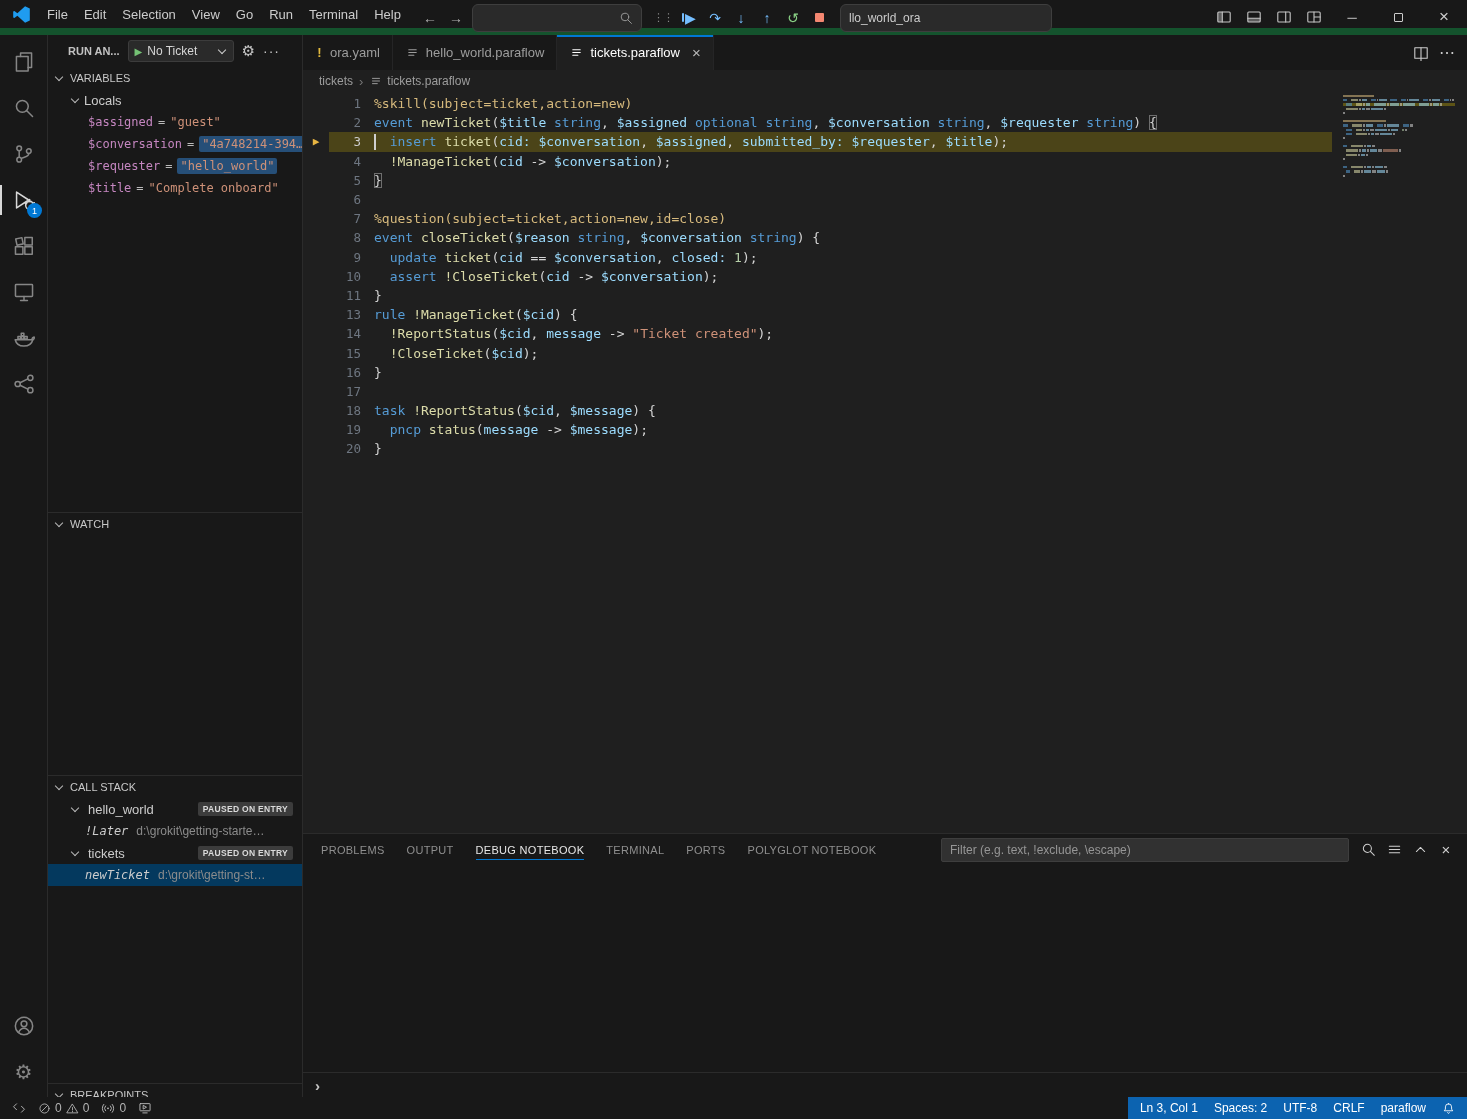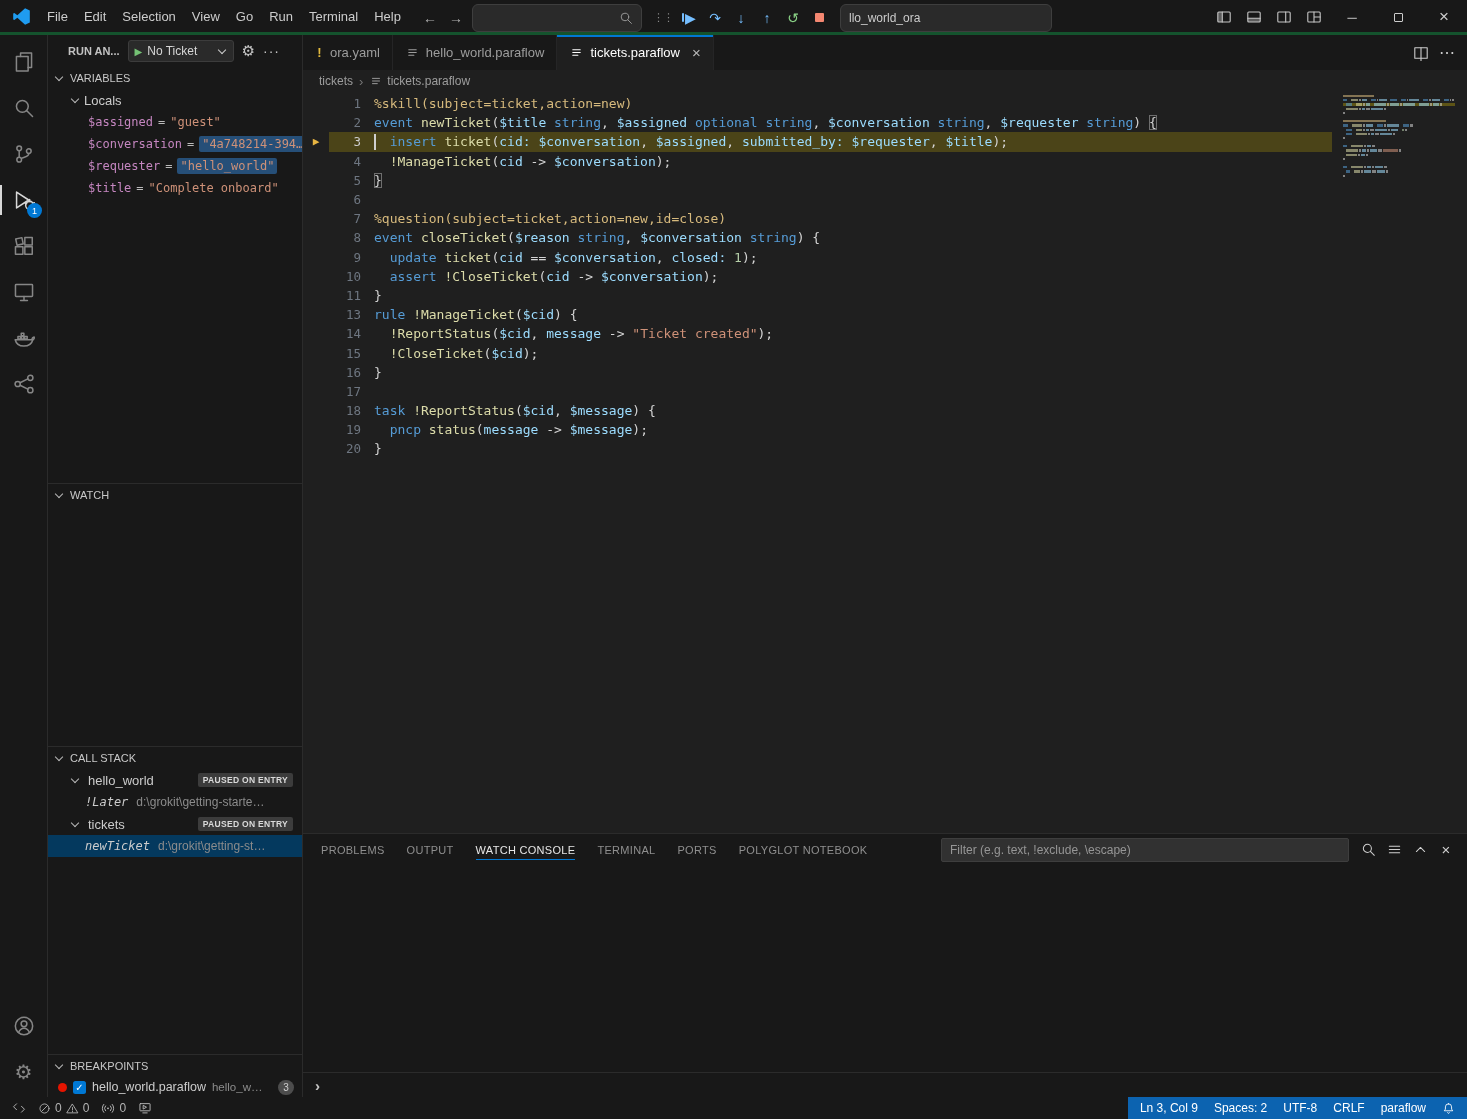--- a/index.html
+++ b/index.html
@@ -3,21 +3,21 @@
 <meta charset="utf-8">
 <style>
 :root{--accent:#0078d4;}
 *{box-sizing:border-box;margin:0;padding:0;}
 html,body{width:1467px;height:1119px;}
 body{background:#181818;font-family:"Liberation Sans",sans-serif;font-size:13px;color:#cccccc;overflow:hidden;}
 .window{width:1467px;height:1119px;display:flex;flex-direction:column;background:#1f1f1f;}
 .ic{display:inline-flex;align-items:center;justify-content:center;line-height:1;}
 .ic svg{stroke:currentColor;fill:none;stroke-width:1.1;stroke-linecap:round;stroke-linejoin:round;}
 
-.titlebar{height:35px;flex:none;background:#181818;display:flex;align-items:center;position:relative;z-index:10;border-bottom:3px solid #14532d;}
+.titlebar{height:35px;flex:none;background:#181818;display:flex;align-items:center;position:relative;z-index:10;border-bottom:7px solid #14532d;}
 .logo{margin:0 8px 0 12px;display:flex;}
 .menus{display:flex;}
 .menu-item{padding:4px 8px;border-radius:5px;color:#cccccc;font-size:13px;cursor:default;white-space:nowrap;}
 .center-cluster{position:absolute;left:420px;top:0;height:35px;display:flex;align-items:center;gap:6px;}
 .navbtn{width:20px;text-align:center;color:#b0b0b0;font-size:14px;cursor:pointer;}
 .cc-box{height:28px;background:#2a2a2a;border:1px solid #3e3e3e;border-radius:6px;display:flex;align-items:center;}
 .search-box{width:170px;justify-content:flex-end;padding-right:8px;color:#9a9a9a;cursor:text;}
 .session-box{width:212px;padding:0 8px;font-size:12px;color:#cccccc;overflow:hidden;white-space:nowrap;cursor:pointer;}
 .dbg-toolbar{display:flex;align-items:center;gap:2px;margin:0 3px;}
 .dbg-btn{width:24px;height:24px;display:flex;align-items:center;justify-content:center;font-size:14px;border-radius:5px;cursor:pointer;}
@@ -42,21 +42,21 @@
 .run-title{font-size:11px;font-weight:700;color:#c2c2c2;white-space:nowrap;}
 .config-select{height:22px;width:106px;background:#2a2a2a;border:1px solid #3c3c3c;border-radius:3px;display:flex;align-items:center;gap:5px;padding:0 6px;cursor:pointer;}
 .play{color:#75c275;font-size:10px;}
 .cfg-label{font-size:12px;color:#d6d6d6;flex:1;white-space:nowrap;overflow:hidden;}
 .chev{width:10px;height:10px;position:relative;flex:none;}
 .chev::before{content:"";position:absolute;left:2px;top:1px;width:5px;height:5px;border-right:1.3px solid #cccccc;border-bottom:1.3px solid #cccccc;transform:rotate(45deg);}
 .hicon{color:#c5c5c5;cursor:pointer;display:flex;align-items:center;font-size:15px;}
 .dots{font-size:14px;letter-spacing:1px;}
 .section{display:flex;flex-direction:column;overflow:hidden;}
 .sec-vars{height:416px;flex:none;}
-.sec-watch{height:263px;flex:none;border-top:1px solid #2b2b2b;}
+.sec-watch{height:263px;flex:none;border-top:1px solid #2b2b2b;margin-top:29px;}
 .sec-stack{height:308px;flex:none;border-top:1px solid #2b2b2b;}
 .sec-bp{flex:1;border-top:1px solid #2b2b2b;}
 .sec-header{height:22px;flex:none;display:flex;align-items:center;gap:2px;padding-left:4px;font-size:11px;font-weight:400;color:#c8c8c8;cursor:pointer;}
 .tw{width:16px;height:16px;position:relative;flex:none;}
 .tw::before{content:"";position:absolute;left:4px;top:4px;width:5px;height:5px;border-right:1.3px solid #b8b8b8;border-bottom:1.3px solid #b8b8b8;transform:rotate(45deg);}
 .scope-row{height:22px;display:flex;align-items:center;padding-left:20px;cursor:pointer;}
 .scope-label{font-size:13px;color:#cccccc;}
 .var-row{height:22px;display:flex;align-items:center;padding-left:40px;font-family:"DejaVu Sans Mono",monospace;font-size:12px;white-space:nowrap;overflow:hidden;cursor:pointer;}
 .vn{color:#c586c0;}
 .veq{color:#bbbbbb;margin:0 5px;}
@@ -629,21 +629,21 @@
             <div class="mm-line" data-name="minimap-line">
               <span class="mm-seg" data-name="minimap-segment" style="width: 2px; background: rgb(212, 212, 212); opacity: 0.55;"></span>
             </div>
           </div>
       </div>
       <div class="panel" data-name="bottom-panel">
         <div class="panel-tabs" data-name="panel-tab-bar">
           <div class="panel-tab-list" id="panelTabs" data-name="panel-tabs">
               <span class="panel-tab" data-name="panel-tab-problems">PROBLEMS</span>
               <span class="panel-tab" data-name="panel-tab-output">OUTPUT</span>
-              <span class="panel-tab active" data-name="panel-tab-debug-console">WATCH CONSOLE</span>
+              <span class="panel-tab active" data-name="panel-tab-debug-console">DEBUG NOTEBOOK</span>
               <span class="panel-tab" data-name="panel-tab-terminal">TERMINAL</span>
               <span class="panel-tab" data-name="panel-tab-ports">PORTS</span>
               <span class="panel-tab" data-name="panel-tab-polyglot-notebook">POLYGLOT NOTEBOOK</span>
             </div>
           <input class="filter-input" data-name="console-filter-input" placeholder="Filter (e.g. text, !exclude, \escape)" style="">
           <div class="panel-actions" id="panelActions" data-name="panel-actions">
               <span class="pa-btn" data-name="search-icon">
                 <span class="ic" data-name="search-icon">
                   <svg viewBox="0 0 16 16" style="width:15px;height:15px">
                     <circle cx="6.8" cy="6.8" r="4.3"></circle>
@@ -717,21 +717,21 @@
           <span class="ic" data-name="debug-status-icon">
             <svg viewBox="0 0 16 16" style="width:14px;height:14px">
               <rect x="2.2" y="3" width="11.6" height="8.2" rx="0.5"></rect>
               <path d="M6.3 5.2l3.4 1.9-3.4 1.9zM5.5 13.6h5"></path>
             </svg>
           </span>
         </div>
       </div>
     <div class="sb-right" id="sbRight" data-name="status-bar-right" style="background: rgb(12, 99, 176);">
         <div class="sb-item" data-name="cursor-position">
-          <span data-name="status-text">Ln 3, Col 9</span>
+          <span data-name="status-text">Ln 3, Col 1</span>
         </div>
         <div class="sb-item" data-name="indentation">
           <span data-name="status-text">Spaces: 2</span>
         </div>
         <div class="sb-item" data-name="encoding">
           <span data-name="status-text">UTF-8</span>
         </div>
         <div class="sb-item" data-name="eol">
           <span data-name="status-text">CRLF</span>
         </div>

